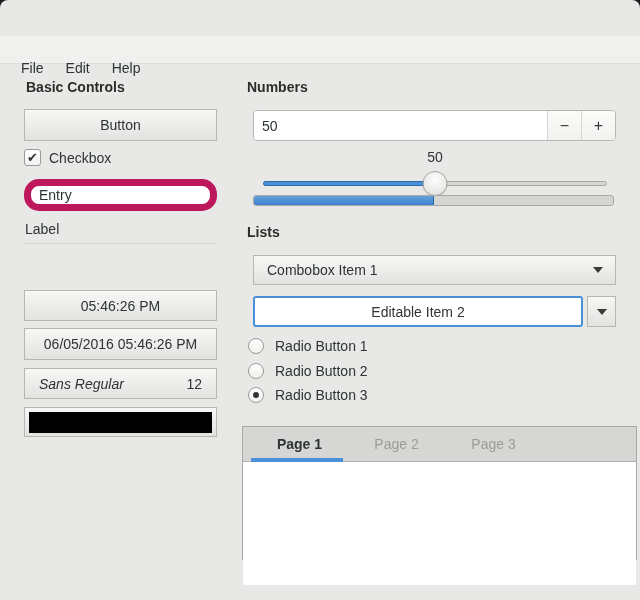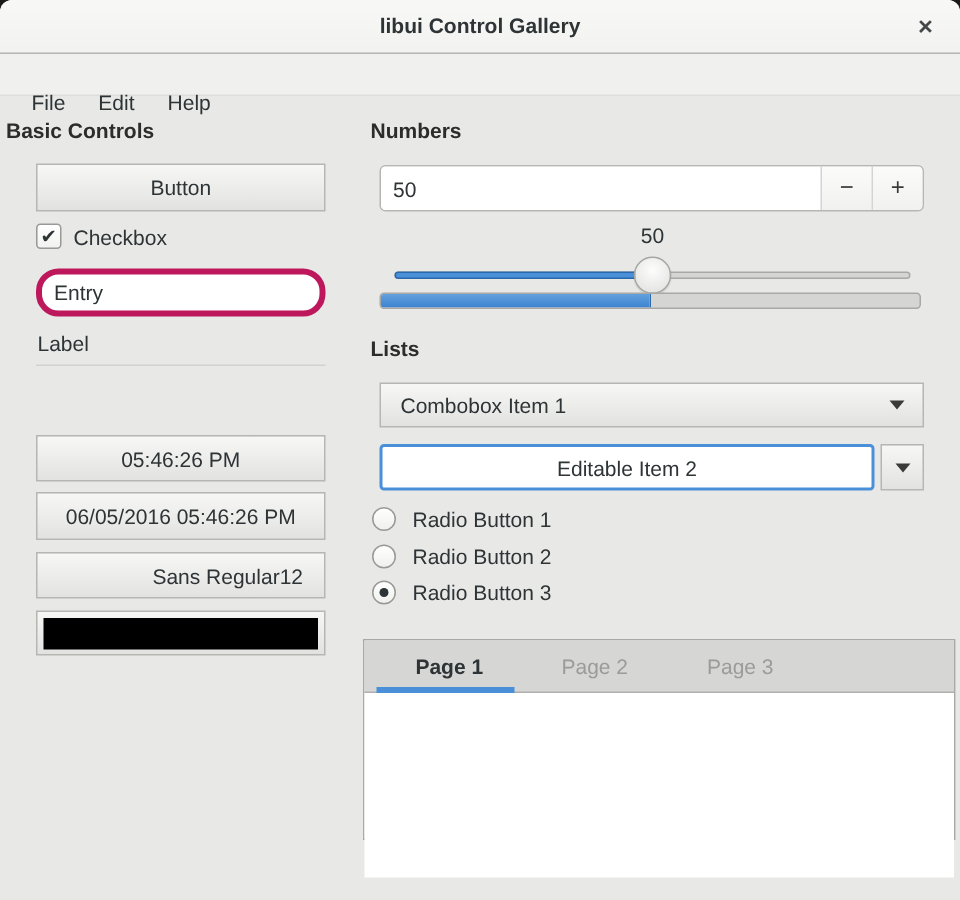--- a/index.html
+++ b/index.html
@@ -26,21 +26,21 @@
   .menu-item { padding:0 11px; height:28px; line-height:28px; font-size:14px; color:#2e3436;margin-top:36px; }
 
   .heading { position:absolute; font-weight:bold; font-size:14px; color:#2c2c2a; }
 
   
   .btn { position:absolute; background:linear-gradient(to bottom,#f7f7f6,#e2e2e0);
          border:1px solid #b6b6b3; border-radius:0; display:flex;
          align-items:center; justify-content:center; font-size:14px; color:#2e3436; }
 
   
-  .entry { position:absolute; background:#ffffff; border:4px solid #be185d;
+  .entry { position:absolute; background:#ffffff; border:7px solid #be185d;
            border-radius:15px; font-size:14px; color:#2e3436; padding:0 8px;
            font-family:"Liberation Sans","DejaVu Sans",sans-serif; outline:none; }
 
   
   .check-row { position:absolute; display:flex; align-items:center; gap:8px; }
   .check-box { width:17px; height:17px; background:linear-gradient(to bottom,#ffffff,#f2f2f1);
                border:1px solid #999996; border-radius:3px; display:flex;
                align-items:center; justify-content:center; font-size:13px;
                font-weight:bold; color:#2e3436; }
 
@@ -100,53 +100,49 @@
   .tab.active { color:#2e3436; font-weight:bold; }
   .tab.active::after { content:""; position:absolute; left:0; bottom:-1px; width:92px;
                        height:4px; background:#4a90d9; }
   .tab-content { height:123px; background:#ffffff; }
 </style>
 </head>
 <body>
 
 <div class="window">
 
-  <div class="titlebar">
-    <div class="title">libui Control Gallery</div>
-    <div class="close-btn">×</div>
-  </div>
 
   <div class="menubar">
     <div class="menu-item">File</div>
     <div class="menu-item">Edit</div>
     <div class="menu-item">Help</div>
   </div>
 
-  <div class="heading" style="left:4px; top:79px;">Basic Controls</div>
+  <div class="heading" style="left:26px; top:79px;">Basic Controls</div>
 
   <div class="btn" style="left:24px; top:109px; width:193px; height:32px;">Button</div>
 
   <div class="check-row" style="left:24px; top:149px;">
     <div class="check-box">✔</div>
     <span>Checkbox</span>
   </div>
 
   <input class="entry" style="left: 24px; top: 179px; width: 193px; height: 32px;" value="Entry">
 
   <div class="plain-label" style="left:25px; top:221px;">Label</div>
 
   <div class="hsep" style="left:24px; top:243px; width:193px;"></div>
 
 
   <div class="btn" style="left:24px; top:290px; width:193px; height:31px;">05:46:26 PM</div>
 
   <div class="btn" style="left:24px; top:328px; width:193px; height:32px;">06/05/2016 05:46:26 PM</div>
 
   <div class="btn" style="left:24px; top:368px; width:193px; height:31px; padding:0 14px;">
-    <span style="flex:1; text-align:right;">Sans Regular</span>
+    <span style="flex:1; text-align:left;font-style:italic;">Sans Regular</span>
     <span>12</span>
   </div>
 
   <div class="btn" style="left:24px; top:407px; width:193px; height:30px;">
     <div class="swatch" style="background: rgb(0, 0, 0);"></div>
   </div>
 
   <div class="heading" style="left:247px; top:79px;">Numbers</div>
 
   <div class="spin" style="left:253px; top:110px; width:363px; height:31px;">

